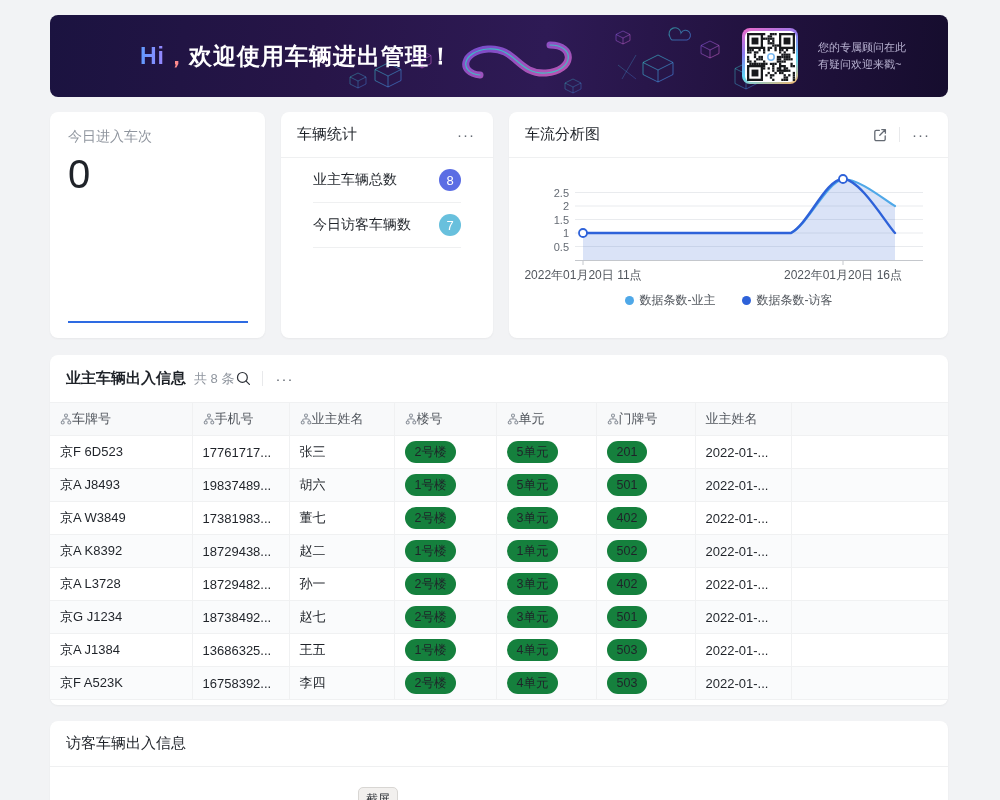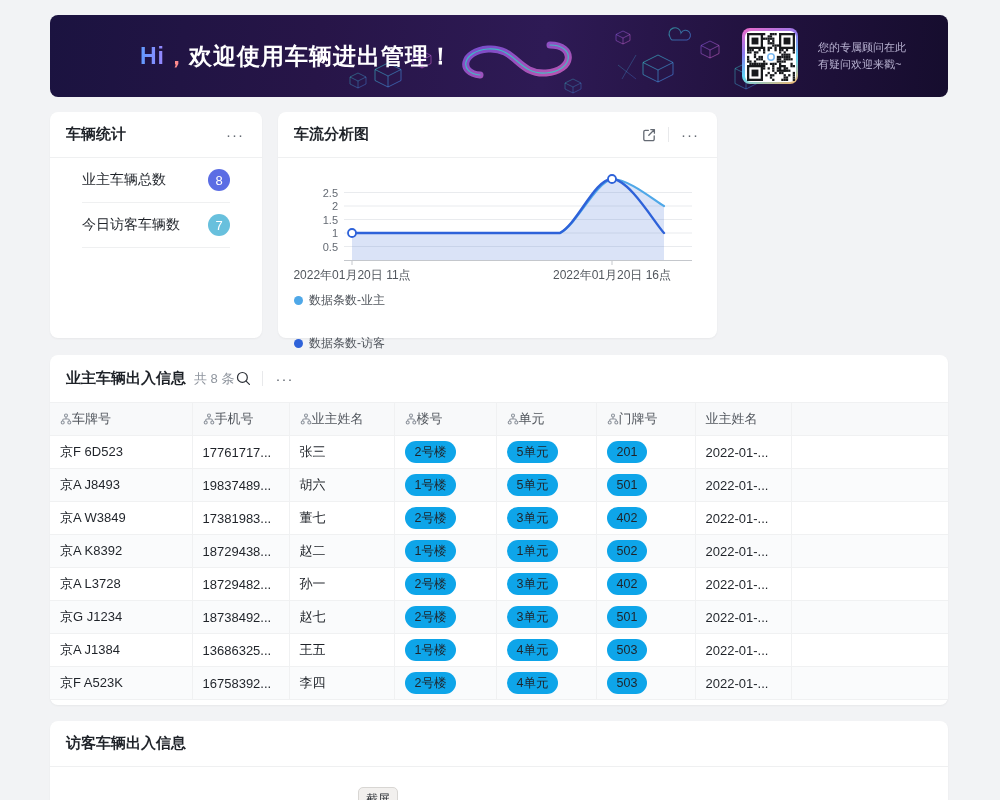--- a/index.html
+++ b/index.html
@@ -44,53 +44,53 @@
   .card-today { width:215px; height:226px; padding:16px 18px; position:relative; }
   .card-stats { width:212px; height:226px; }
   .card-chart { width:439px; height:226px; }
 
   .today-label { font-size:14px; color:#8f959e; }
   .today-value { font-size:40px; font-weight:500; color:#1f2329; margin-top:6px; }
   .today-underline { position:absolute; left:18px; right:17px; bottom:15px; height:2px; background:#2e6be2; }
 
   .card-header { height:46px; display:flex; align-items:center; padding:0 16px;
     border-bottom:1px solid #eff0f1; }
-  .card-header .ttl { font-size:15px; font-weight:bold; color:#1f2329; flex:0 0 auto; }
+  .card-header .ttl { font-size:15px; font-weight:normal; color:#1f2329; flex:0 0 auto; }
   .card-header .spacer { flex:1; }
   .more-btn { font-size:15px; color:#646a73; letter-spacing:1px; cursor:pointer; line-height:1; padding:2px 2px; }
   .hdr-sep { width:1px; height:15px; background:#e8e9eb; margin:0 10px; }
   .icon-btn { width:18px; height:18px; display:flex; align-items:center; justify-content:center; cursor:pointer; }
 
   .stat-row { height:45px; margin:0 32px; display:flex; align-items:center;
     border-bottom:1px solid #eff0f1; }
   .stat-row .lbl { font-size:14px; color:#1f2329; flex:1; }
   .stat-badge { min-width:22px; height:22px; border-radius:11px; color:#fff; font-size:13px;
     display:flex; align-items:center; justify-content:center; padding:0 4px; }
 
   .chart-body { padding:10px 16px 0 16px; }
-  .chart-legend { display:flex; justify-content:center; gap:26px; margin-top:2px;flex-direction:column; }
+  .chart-legend { display:flex; justify-content:center; gap:26px; margin-top:2px; }
   .legend-item { display:flex; align-items:center; gap:6px; font-size:12px; color:#51565d; }
   .legend-dot { width:9px; height:9px; border-radius:50%; }
 
   
   .table-card { margin-top:17px; width:898px; }
   .table-title-row { height:47px; display:flex; align-items:center; padding:0 16px; }
   .table-title-row .ttl { font-size:15px; font-weight:bold; }
   .table-title-row .cnt { font-size:13px; color:#8f959e; margin-left:8px; }
   table.grid { width:100%; border-collapse:collapse; table-layout:fixed; }
   table.grid th, table.grid td {
     height:33px; padding:0 10px; text-align:left; font-weight:normal;
     border-bottom:1px solid #f0f1f2; border-right:1px solid #f0f1f2;
     font-size:13px; color:#1f2329; white-space:nowrap; overflow:hidden;
   }
   table.grid th:last-child, table.grid td:last-child { border-right:none; }
   table.grid thead th { background:#f8f9fa; border-top:1px solid #f0f1f2; color:#51565d; }
   table.grid tbody tr:nth-child(even) td { background:#fafbfc; }
   .th-inner { display:flex; align-items:center; gap:0; }
-  .pill { display:inline-block; background:#0ea5e9; border-radius:11px; padding:2.5px 10px;
+  .pill { display:inline-block; background:#15803d; border-radius:11px; padding:2.5px 10px;
     font-size:12.5px; color:#1f2329; line-height:1.3;text-align:center; }
   .tbl-bottom-pad { height:5px; }
 
   
   .visitor-card { margin-top:16px; width:898px; height:120px; }
 
   
   .shot-btn { position:absolute; left:358px; bottom:-14px; width:40px; height:27px;
     background:#f2f0ee; border:1px solid #d8d6d3; border-radius:5px;
     font-size:12px; color:#1f2329; display:flex; justify-content:center; padding-top:3px; cursor:pointer; }
@@ -276,20 +276,25 @@
             </svg></div>
       </div>
       <div class="qr-caption">
         <div>您的专属顾问在此</div>
         <div>有疑问欢迎来戳~</div>
       </div>
     </div>
   </div>
 
   <div class="cards-row">
+    <div class="card card-today">
+      <div class="today-label">今日进入车次</div>
+      <div class="today-value">0</div>
+      <div class="today-underline" style="background: rgb(46, 107, 226);"></div>
+    </div>
 
     <div class="card card-stats">
       <div class="card-header">
         <span class="ttl">车辆统计</span>
         <span class="spacer"></span>
         <span class="more-btn">···</span>
       </div>
       <div id="stat-rows">
           <div class="stat-row">
             <span class="lbl">业主车辆总数</span>

